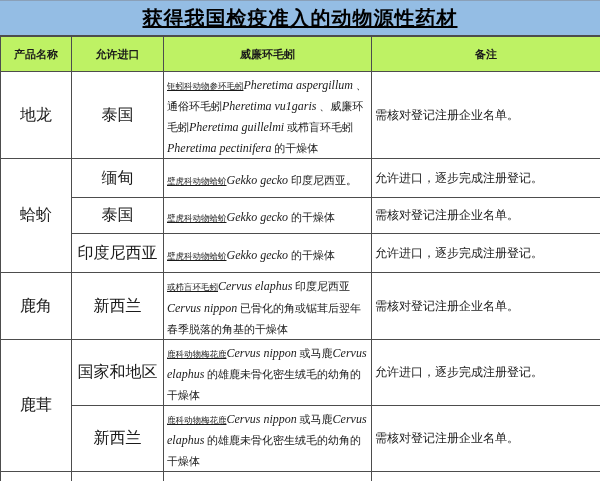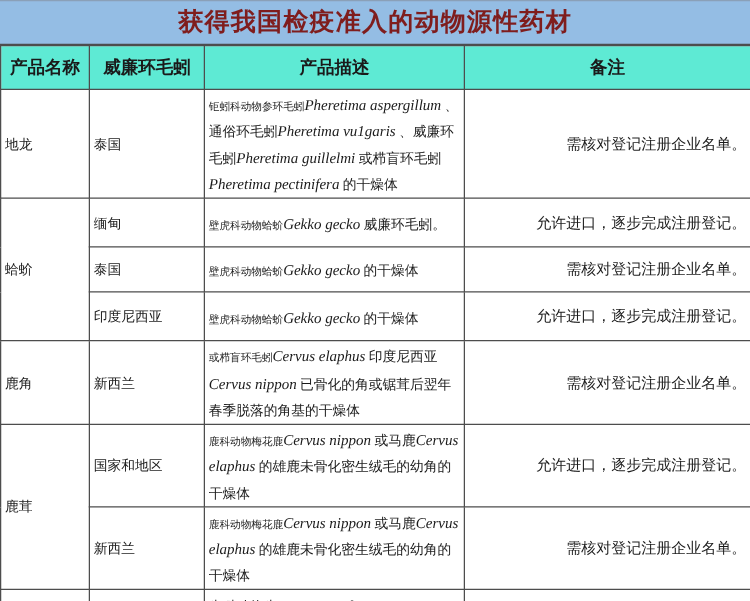--- a/index.html
+++ b/index.html
@@ -39,79 +39,79 @@
   table.quarantine th,
   table.quarantine td {
     border: 1px solid #4d4d4d;
     box-sizing: border-box;
     padding: 1px 3px;
     vertical-align: middle;
     overflow: hidden;
   }
   table.quarantine th {
     height: 35px;
-    font-size: 14px;
+    font-size: 11px;
     font-weight: bold;
     text-align: center;
-    background: #5eead4;
+    background: #bef264;
   }
   td.cell-product,
   td.cell-country {
-    text-align: left;
-    font-size: 11px;
+    text-align: center;
+    font-size: 16px;
   }
   td.cell-remark {
-    text-align: right;
+    text-align: left;
     font-size: 12px;
   }
   td.cell-desc {
     text-align: left;
     padding-left: 4px;
     padding-right: 4px;
     line-height: 1.32;
   }
   .seg-cn { font-size: 11px; }
-  .seg-sc { font-size: 8.5px; }
+  .seg-sc { font-size: 8.5px; text-decoration: underline; }
   .seg-it {
     font-size: 12px;
     font-style: italic;
     font-family: "Liberation Serif", "DejaVu Serif", serif;
   }
 </style>
 </head>
 <body>
 
 <div class="page">
-  <div class="title-bar" style="background: rgb(148, 189, 228); color: #7f1d1d;">获得我国检疫准入的动物源性药材</div>
+  <div class="title-bar" style="background: rgb(148, 189, 228); color: #000000; text-decoration: underline;">获得我国检疫准入的动物源性药材</div>
   <table class="quarantine">
     <colgroup>
       <col style="width:71px">
       <col style="width:92px">
       <col style="width:208px">
       <col style="width:229px">
     </colgroup>
     <thead>
       <tr id="header-row">
           <th>产品名称</th>
+          <th>允许进口</th>
           <th>威廉环毛蚓</th>
-          <th>产品描述</th>
           <th>备注</th>
         </tr>
     </thead>
     <tbody id="table-body">
         <tr style="height: 56px;">
           <td rowspan="1" class="cell-product">地龙</td>
           <td class="cell-country">泰国</td>
           <td class="cell-desc"><span class="seg-sc">钜蚓科动物参环毛蚓</span><span class="seg-it">Pheretima aspergillum</span><span class="seg-cn"> 、通俗环毛蚓</span><span class="seg-it">Pheretima vu1garis</span><span class="seg-cn"> 、威廉环毛蚓</span><span class="seg-it">Pheretima guillelmi</span><span class="seg-cn"> 或栉盲环毛蚓</span><span class="seg-it">Pheretima pectinifera</span><span class="seg-cn"> 的干燥体</span></td>
           <td class="cell-remark">需核对登记注册企业名单。</td>
         </tr>
         <tr style="height: 39px;">
           <td rowspan="3" class="cell-product">蛤蚧</td>
           <td class="cell-country">缅甸</td>
-          <td class="cell-desc"><span class="seg-sc">壁虎科动物蛤蚧</span><span class="seg-it">Gekko gecko</span><span class="seg-cn"> 威廉环毛蚓。</span></td>
+          <td class="cell-desc"><span class="seg-sc">壁虎科动物蛤蚧</span><span class="seg-it">Gekko gecko</span><span class="seg-cn"> 印度尼西亚。</span></td>
           <td class="cell-remark">允许进口，逐步完成注册登记。</td>
         </tr>
         <tr style="height: 36px;">
           <td class="cell-country">泰国</td>
           <td class="cell-desc"><span class="seg-sc">壁虎科动物蛤蚧</span><span class="seg-it">Gekko gecko</span><span class="seg-cn"> 的干燥体</span></td>
           <td class="cell-remark">需核对登记注册企业名单。</td>
         </tr>
         <tr style="height: 39px; margin-left: 16px;">
           <td class="cell-country">印度尼西亚</td>
           <td class="cell-desc"><span class="seg-sc">壁虎科动物蛤蚧</span><span class="seg-it">Gekko gecko</span><span class="seg-cn"> 的干燥体</span></td>

